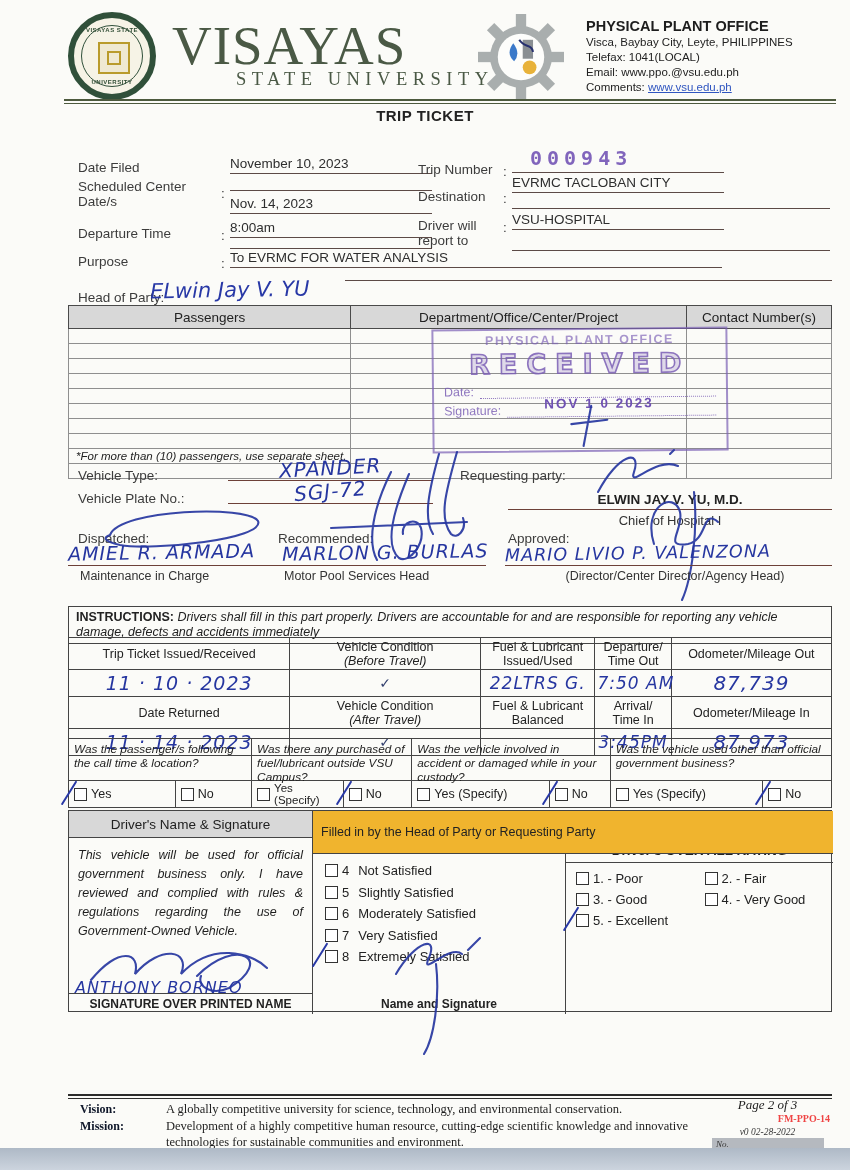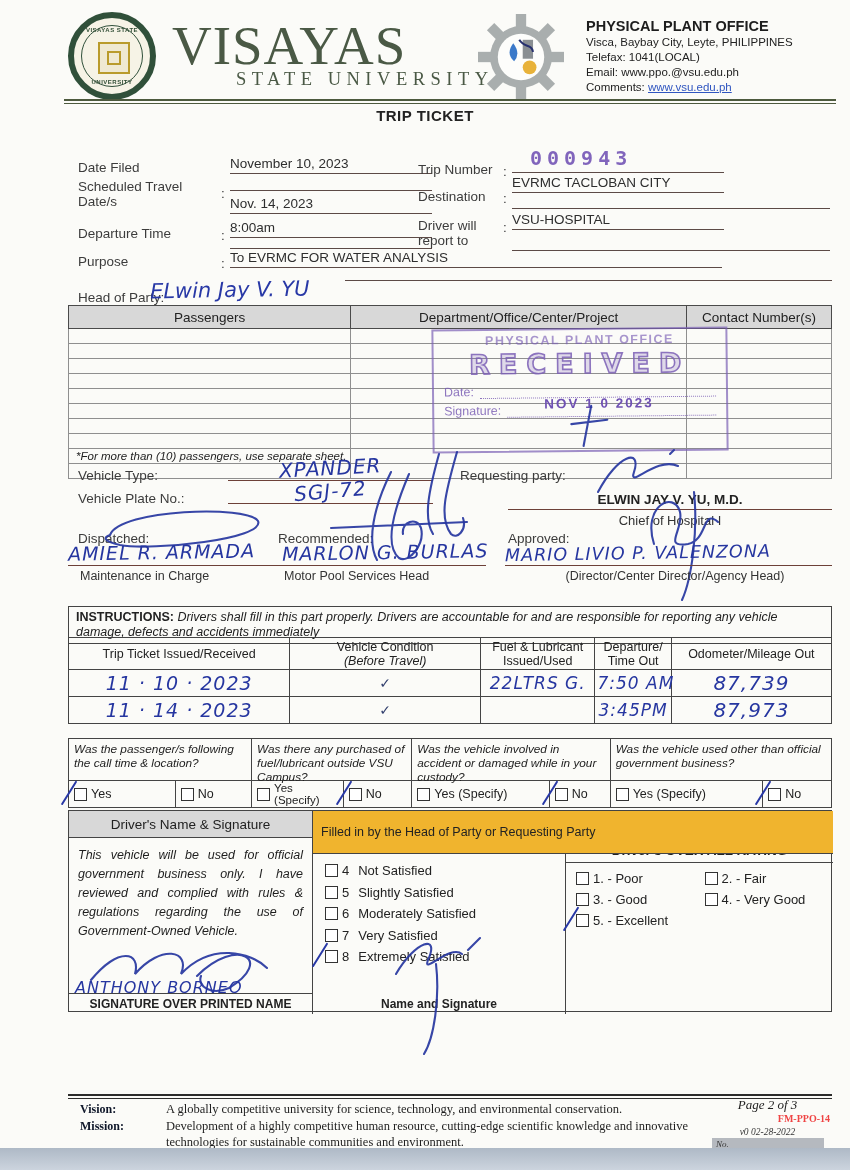--- a/index.html
+++ b/index.html
@@ -144,21 +144,21 @@
     <div>Visca, Baybay City, Leyte, PHILIPPINES</div>
     <div>Telefax: 1041(LOCAL)</div>
     <div>Email: www.ppo.@vsu.edu.ph</div>
     <div><span>Comments:</span> <span class="link">www.vsu.edu.ph</span></div>
   </div>
   <div class="af hrule"></div>
   <div class="af doc-title">TRIP TICKET</div>
 
   <div class="af lbl" style="left:78px;top:160px;">Date Filed</div>
   <div class="af val uline" style="left:230px;top:156px;width:202px;padding-bottom:2px;">November 10, 2023</div>
-  <div class="af lbl" style="left:78px;top:179px;">Scheduled Travel</div>
+  <div class="af lbl" style="left:78px;top:179px;">Scheduled Center</div>
   <div class="af lbl" style="left:78px;top:194px;">Date/s</div>
   <div class="af lbl" style="left:221px;top:186px;">:</div>
   <div class="af uline" style="left:230px;top:178px;width:202px;height:12px;"></div>
   <div class="af val uline" style="left:230px;top:196px;width:202px;padding-bottom:2px;">Nov. 14, 2023</div>
   <div class="af lbl" style="left:78px;top:226px;">Departure Time</div>
   <div class="af lbl" style="left:221px;top:228px;">:</div>
   <div class="af val uline" style="left:230px;top:220px;width:202px;padding-bottom:2px;">8:00am</div>
   <div class="af uline" style="left:230px;top:238px;width:202px;height:10px;"></div>
   <div class="af lbl" style="left:78px;top:254px;">Purpose</div>
   <div class="af lbl" style="left:221px;top:256px;">:</div>
@@ -338,20 +338,36 @@
               <div>Time Out</div>
             </td>
       <td class="hv">Odometer/Mileage Out</td>
     </tr>
     <tr>
       <td class="vv"><span class="hwcell" style="font-size:19px;">11 · 10 · 2023</span></td>
       <td class="vv"><span style="color:#33406e;font-size:14px;">✓</span></td>
       <td class="vv"><span class="hwcell">22LTRS G.</span></td>
       <td class="vv"><span class="hwcell">7:50 AM</span></td>
       <td class="vv"><span class="hwcell" style="font-size:20px;">87,739</span></td>
+    </tr>
+    <tr>
+      <td class="hv">Date Returned</td>
+      <td class="hv">
+              <div>Vehicle Condition</div>
+              <div class="it">(After Travel)</div>
+            </td>
+      <td class="hv">
+              <div>Fuel &amp; Lubricant</div>
+              <div>Balanced</div>
+            </td>
+      <td class="hv">
+              <div>Arrival/</div>
+              <div>Time In</div>
+            </td>
+      <td class="hv">Odometer/Mileage In</td>
     </tr>
     <tr>
       <td class="vv"><span class="hwcell" style="font-size:19px;">11 · 14 · 2023</span></td>
       <td class="vv"><span style="color:#33406e;font-size:14px;">✓</span></td>
       <td class="vv"><span class="hwcell"></span></td>
       <td class="vv"><span class="hwcell">3:45PM</span></td>
       <td class="vv"><span class="hwcell" style="font-size:20px;">87,973</span></td>
     </tr>
   </tbody>
       </table>

